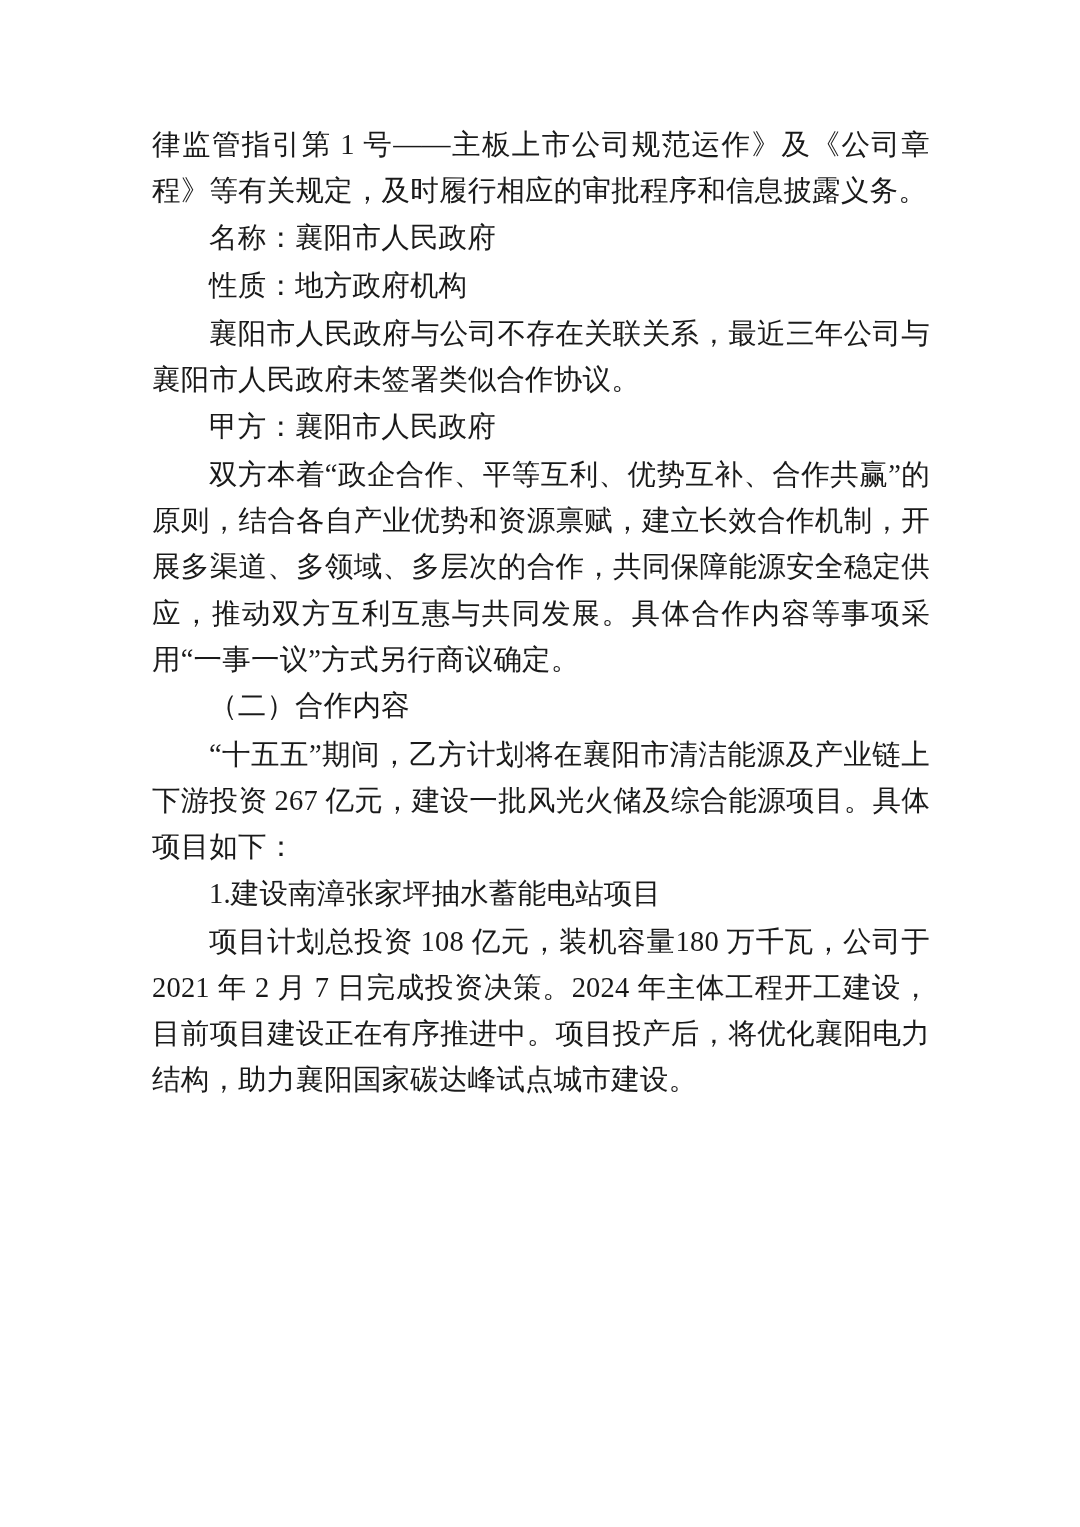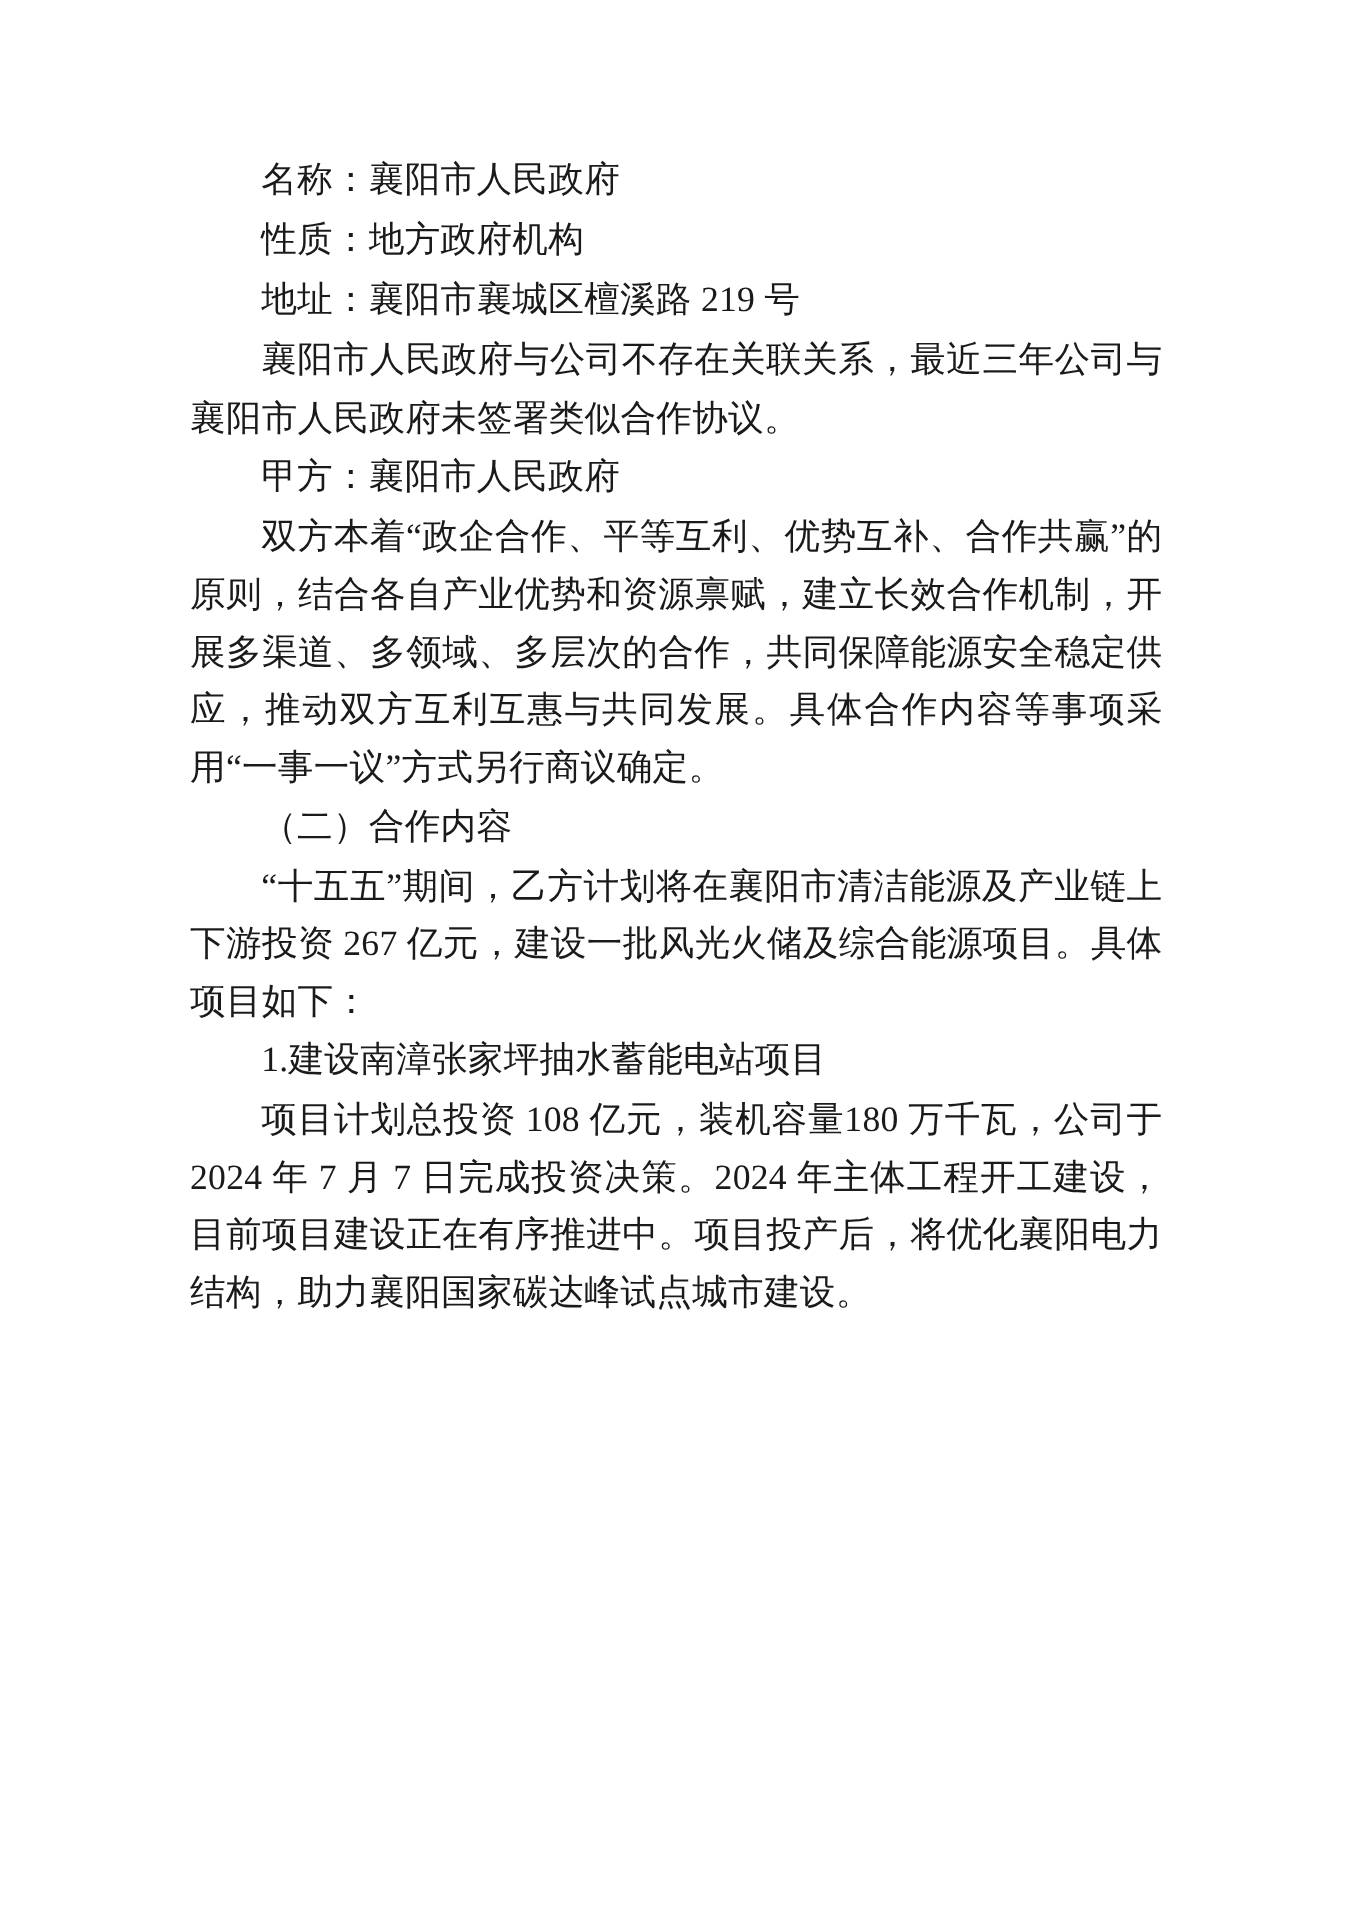--- a/index.html
+++ b/index.html
@@ -51,40 +51,40 @@
   .tight {
     margin-bottom: 2px;
   }
 </style>
 </head>
 <body>
 
 <div class="page">
   <div class="doc-body">
 
+    <p class="flow">律监管指引第 1 号——主板上市公司规范运作》及《公司章程》等有关规定，及时履行相应的审批程序和信息披露义务。</p>
 
 
     <p class="subhead tight">名称：襄阳市人民政府</p>
 
     <p class="subhead tight">性质：地方政府机构</p>
 
-    <p class="subhead tight">地址：襄阳市襄城区檀溪路 219 号</p>
 
     <p class="indent">襄阳市人民政府与公司不存在关联关系，最近三年公司与襄阳市人民政府未签署类似合作协议。</p>
 
 
     <p class="subhead tight">甲方：襄阳市人民政府</p>
 
 
 
     <p class="indent">双方本着“政企合作、平等互利、优势互补、合作共赢”的原则，结合各自产业优势和资源禀赋，建立长效合作机制，开展多渠道、多领域、多层次的合作，共同保障能源安全稳定供应，推动双方互利互惠与共同发展。具体合作内容等事项采用“一事一议”方式另行商议确定。</p>
 
     <p class="subhead tight">（二）合作内容</p>
 
     <p class="indent">“十五五”期间，乙方计划将在襄阳市清洁能源及产业链上下游投资 267 亿元，建设一批风光火储及综合能源项目。具体项目如下：</p>
 
     <p class="subhead tight">1.建设南漳张家坪抽水蓄能电站项目</p>
 
-    <p class="indent">项目计划总投资 108 亿元，装机容量180 万千瓦，公司于 2024 年 7 月 7 日完成投资决策。2024 年主体工程开工建设，目前项目建设正在有序推进中。项目投产后，将优化襄阳电力结构，助力襄阳国家碳达峰试点城市建设。</p>
+    <p class="indent">项目计划总投资 108 亿元，装机容量180 万千瓦，公司于 2021 年 2 月 7 日完成投资决策。2024 年主体工程开工建设，目前项目建设正在有序推进中。项目投产后，将优化襄阳电力结构，助力襄阳国家碳达峰试点城市建设。</p>
 
 
   </div>
 </div>
 
 </body></html>

